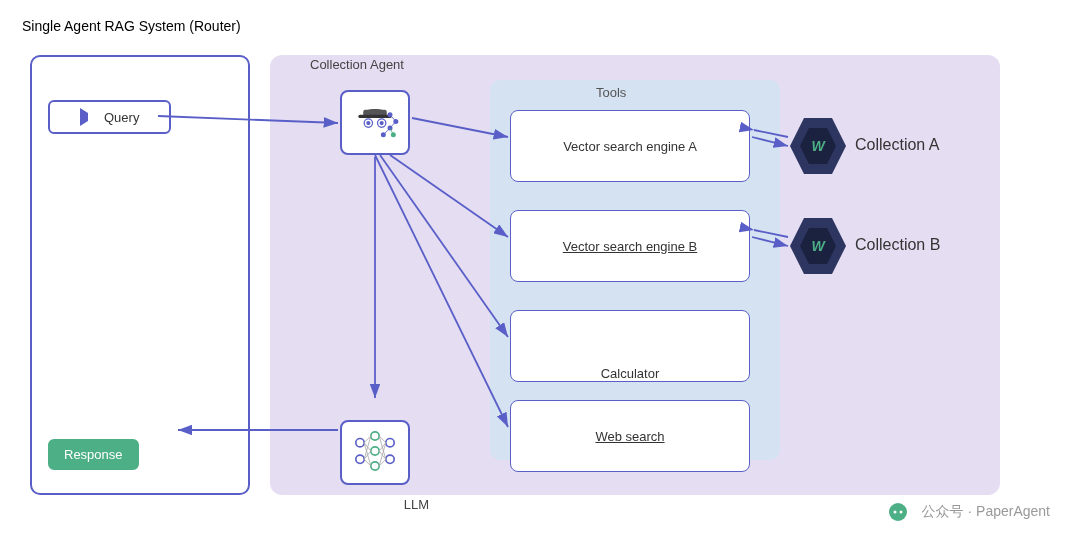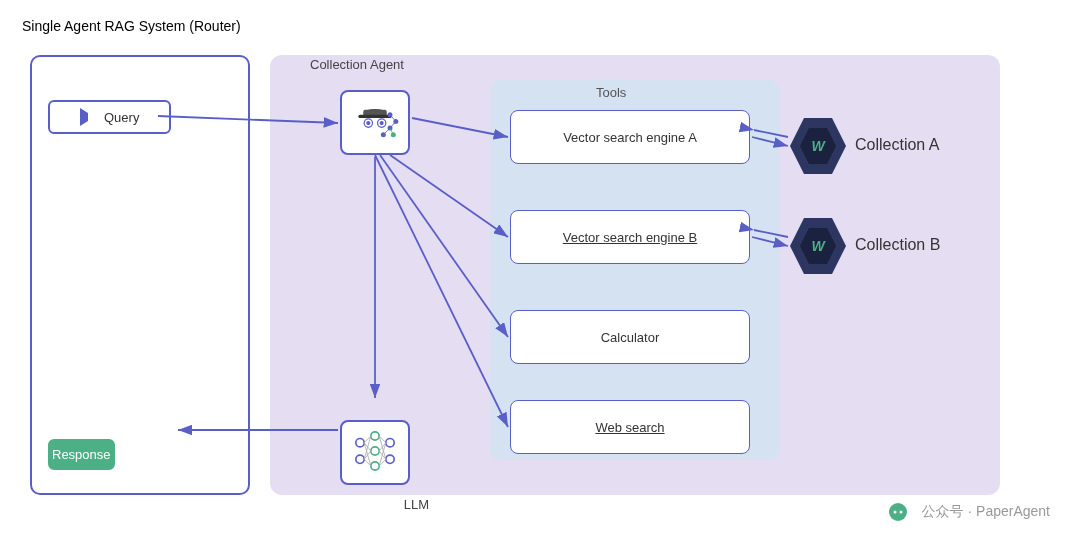--- a/index.html
+++ b/index.html
@@ -66,21 +66,21 @@
       margin-right: 4px;
     }
 
     .response-box {
       position: absolute;
       bottom: 48px;
       left: 30px;
       background: #4caf85;
       border: 2px solid #4caf85;
       border-radius: 6px;
-      padding: 6px 2px;
+      padding: 6px 14px;
       font-size: 13px;
       color: #fff;
       display: flex;
       align-items: center;
     }
 
     
     .purple-area {
       position: absolute;
       top: 55px;
@@ -160,34 +160,34 @@
       display: flex;
       align-items: center;
       justify-content: center;
     }
 
     
     .tool-box {
       position: absolute;
       left: 510px;
       width: 240px;
-      height: 54px;
+      height: 72px;
       border: 1.5px solid #5a5fc8;
       border-radius: 8px;
       background: #fff;
       display: flex;
       align-items: center;
       justify-content: center;
       font-size: 13px;
       color: #333;
     }
 
     .tool-box-1 { top: 110px; }
     .tool-box-2 { top: 210px; text-decoration: underline; }
-    .tool-box-3 { top: 310px; }
+    .tool-box-3 { top: 310px; align-items: flex-end; }
     .tool-box-4 { top: 400px; text-decoration: underline; }
 
     .hex {
       width: 56px;
       height: 56px;
       background: #2d3561;
       clip-path: polygon(25% 0%, 75% 0%, 100% 50%, 75% 100%, 25% 100%, 0% 50%);
       display: flex;
       align-items: center;
       justify-content: center;

